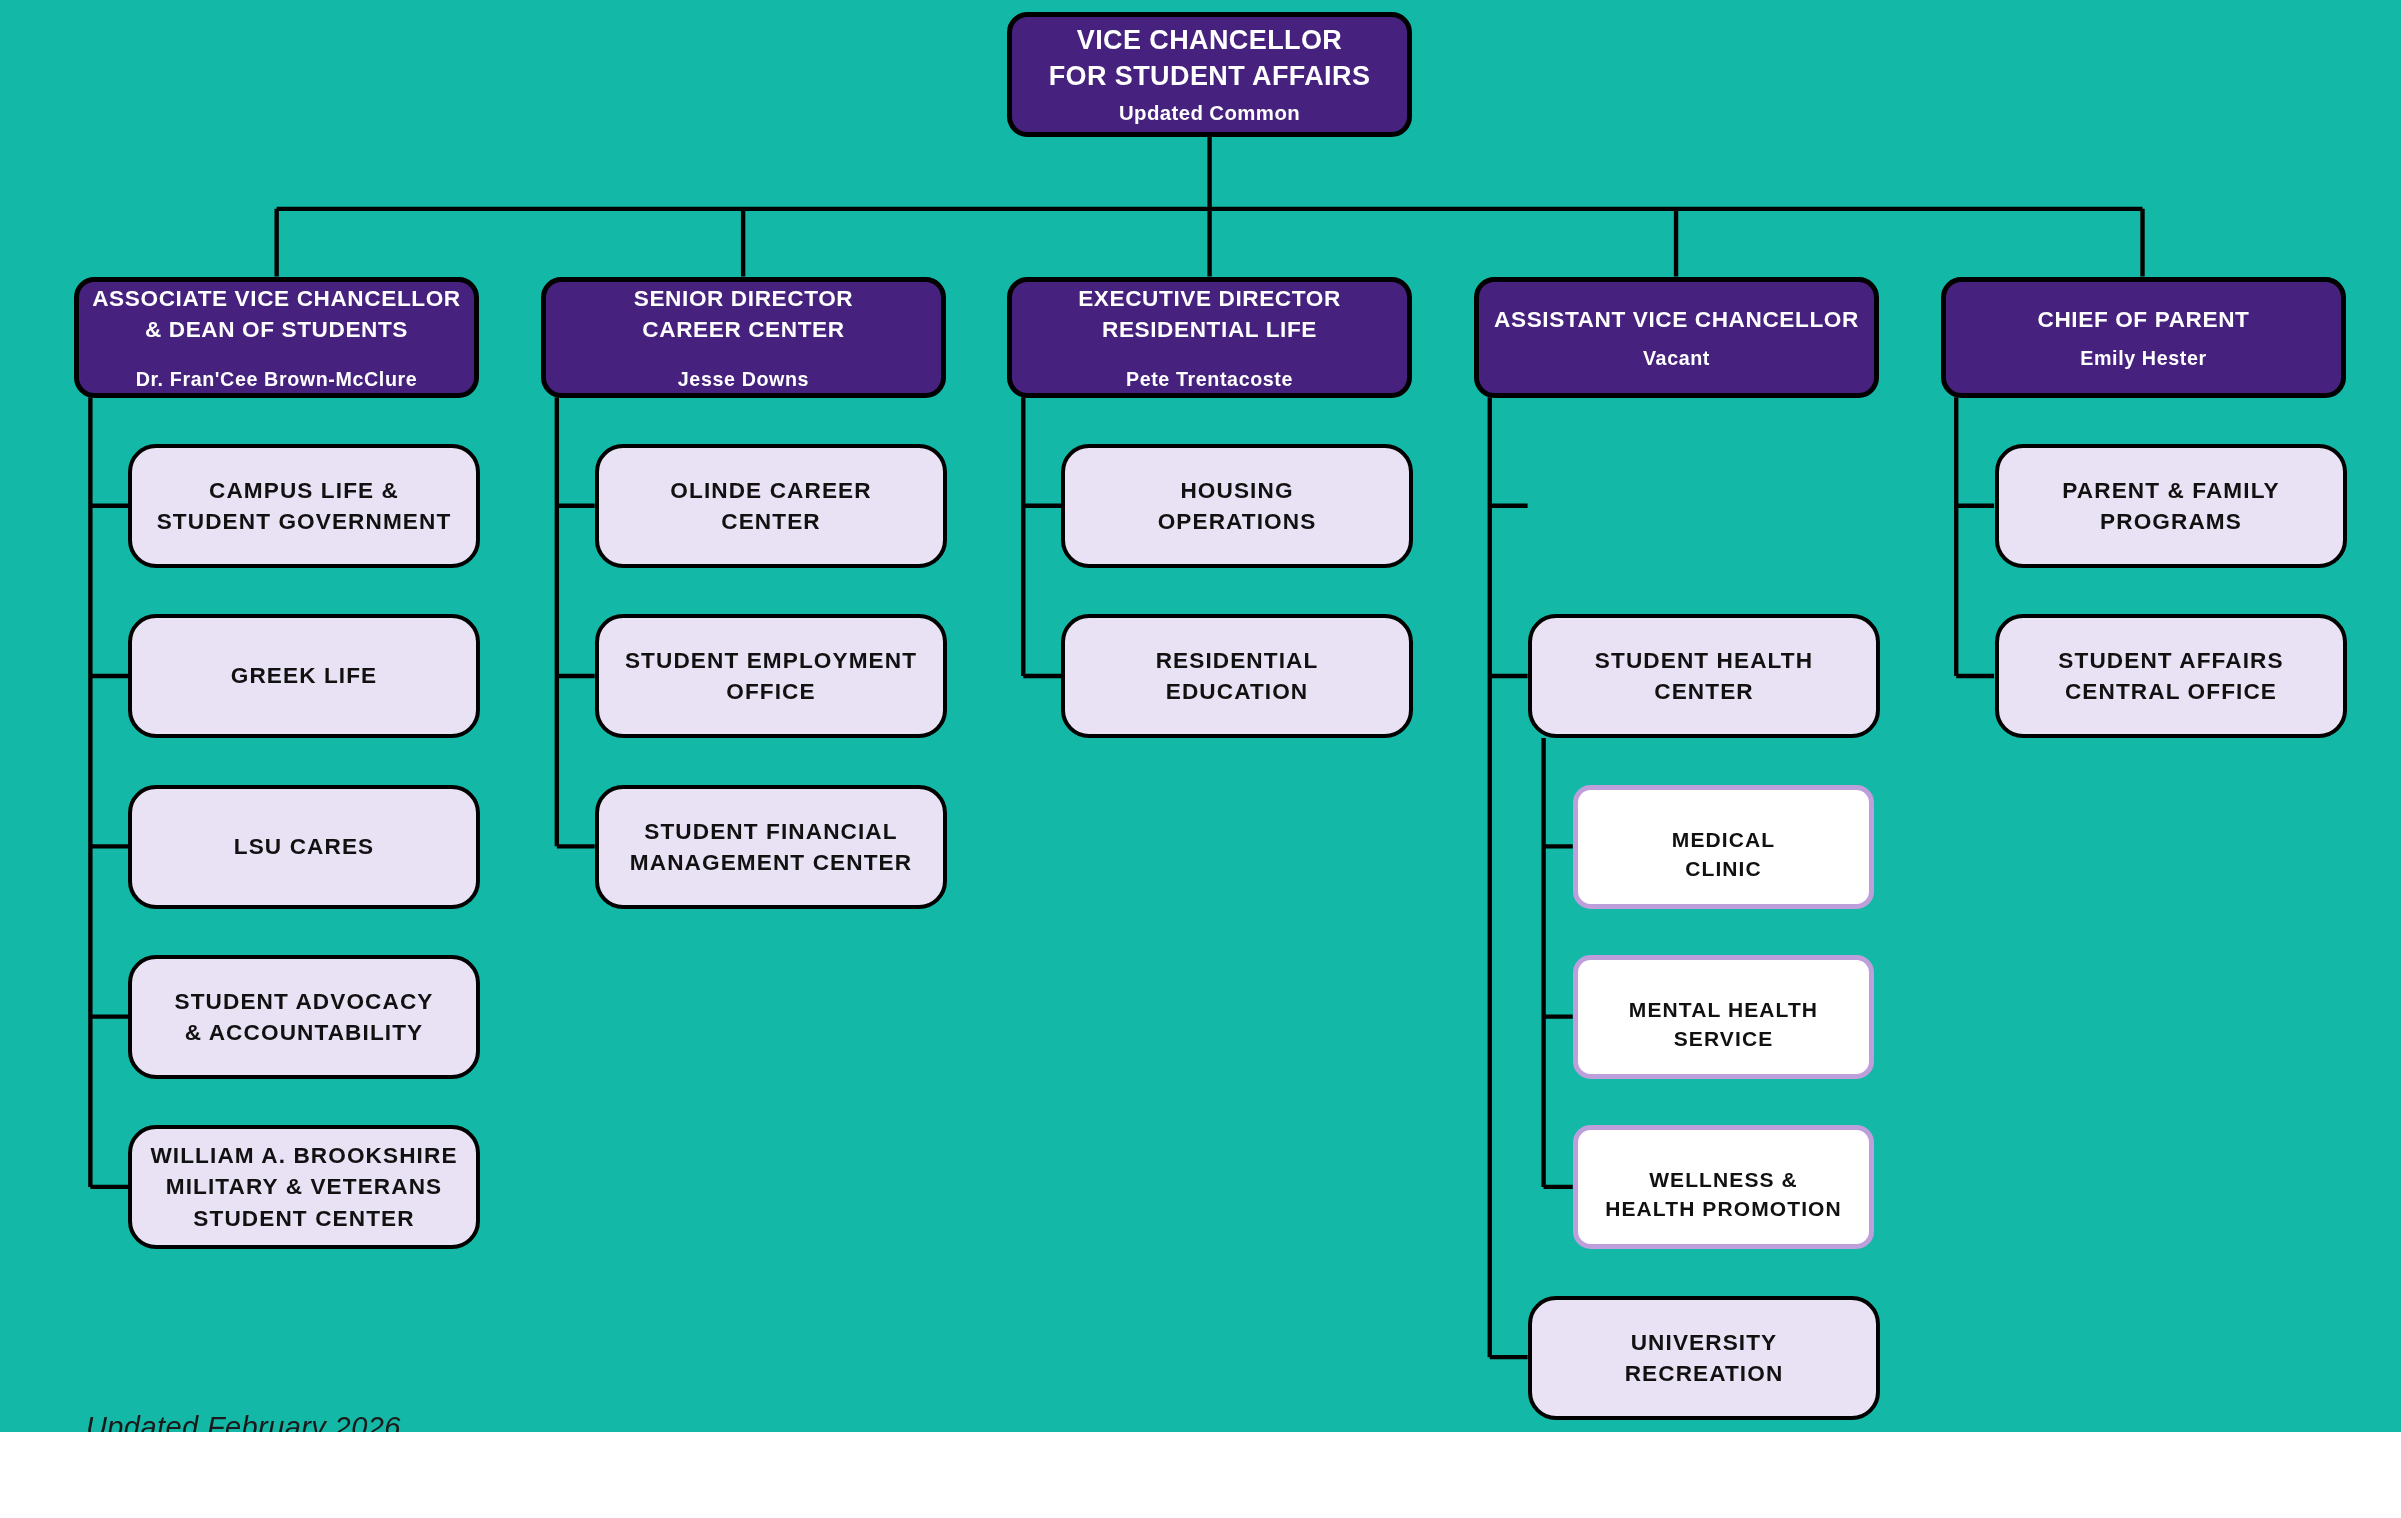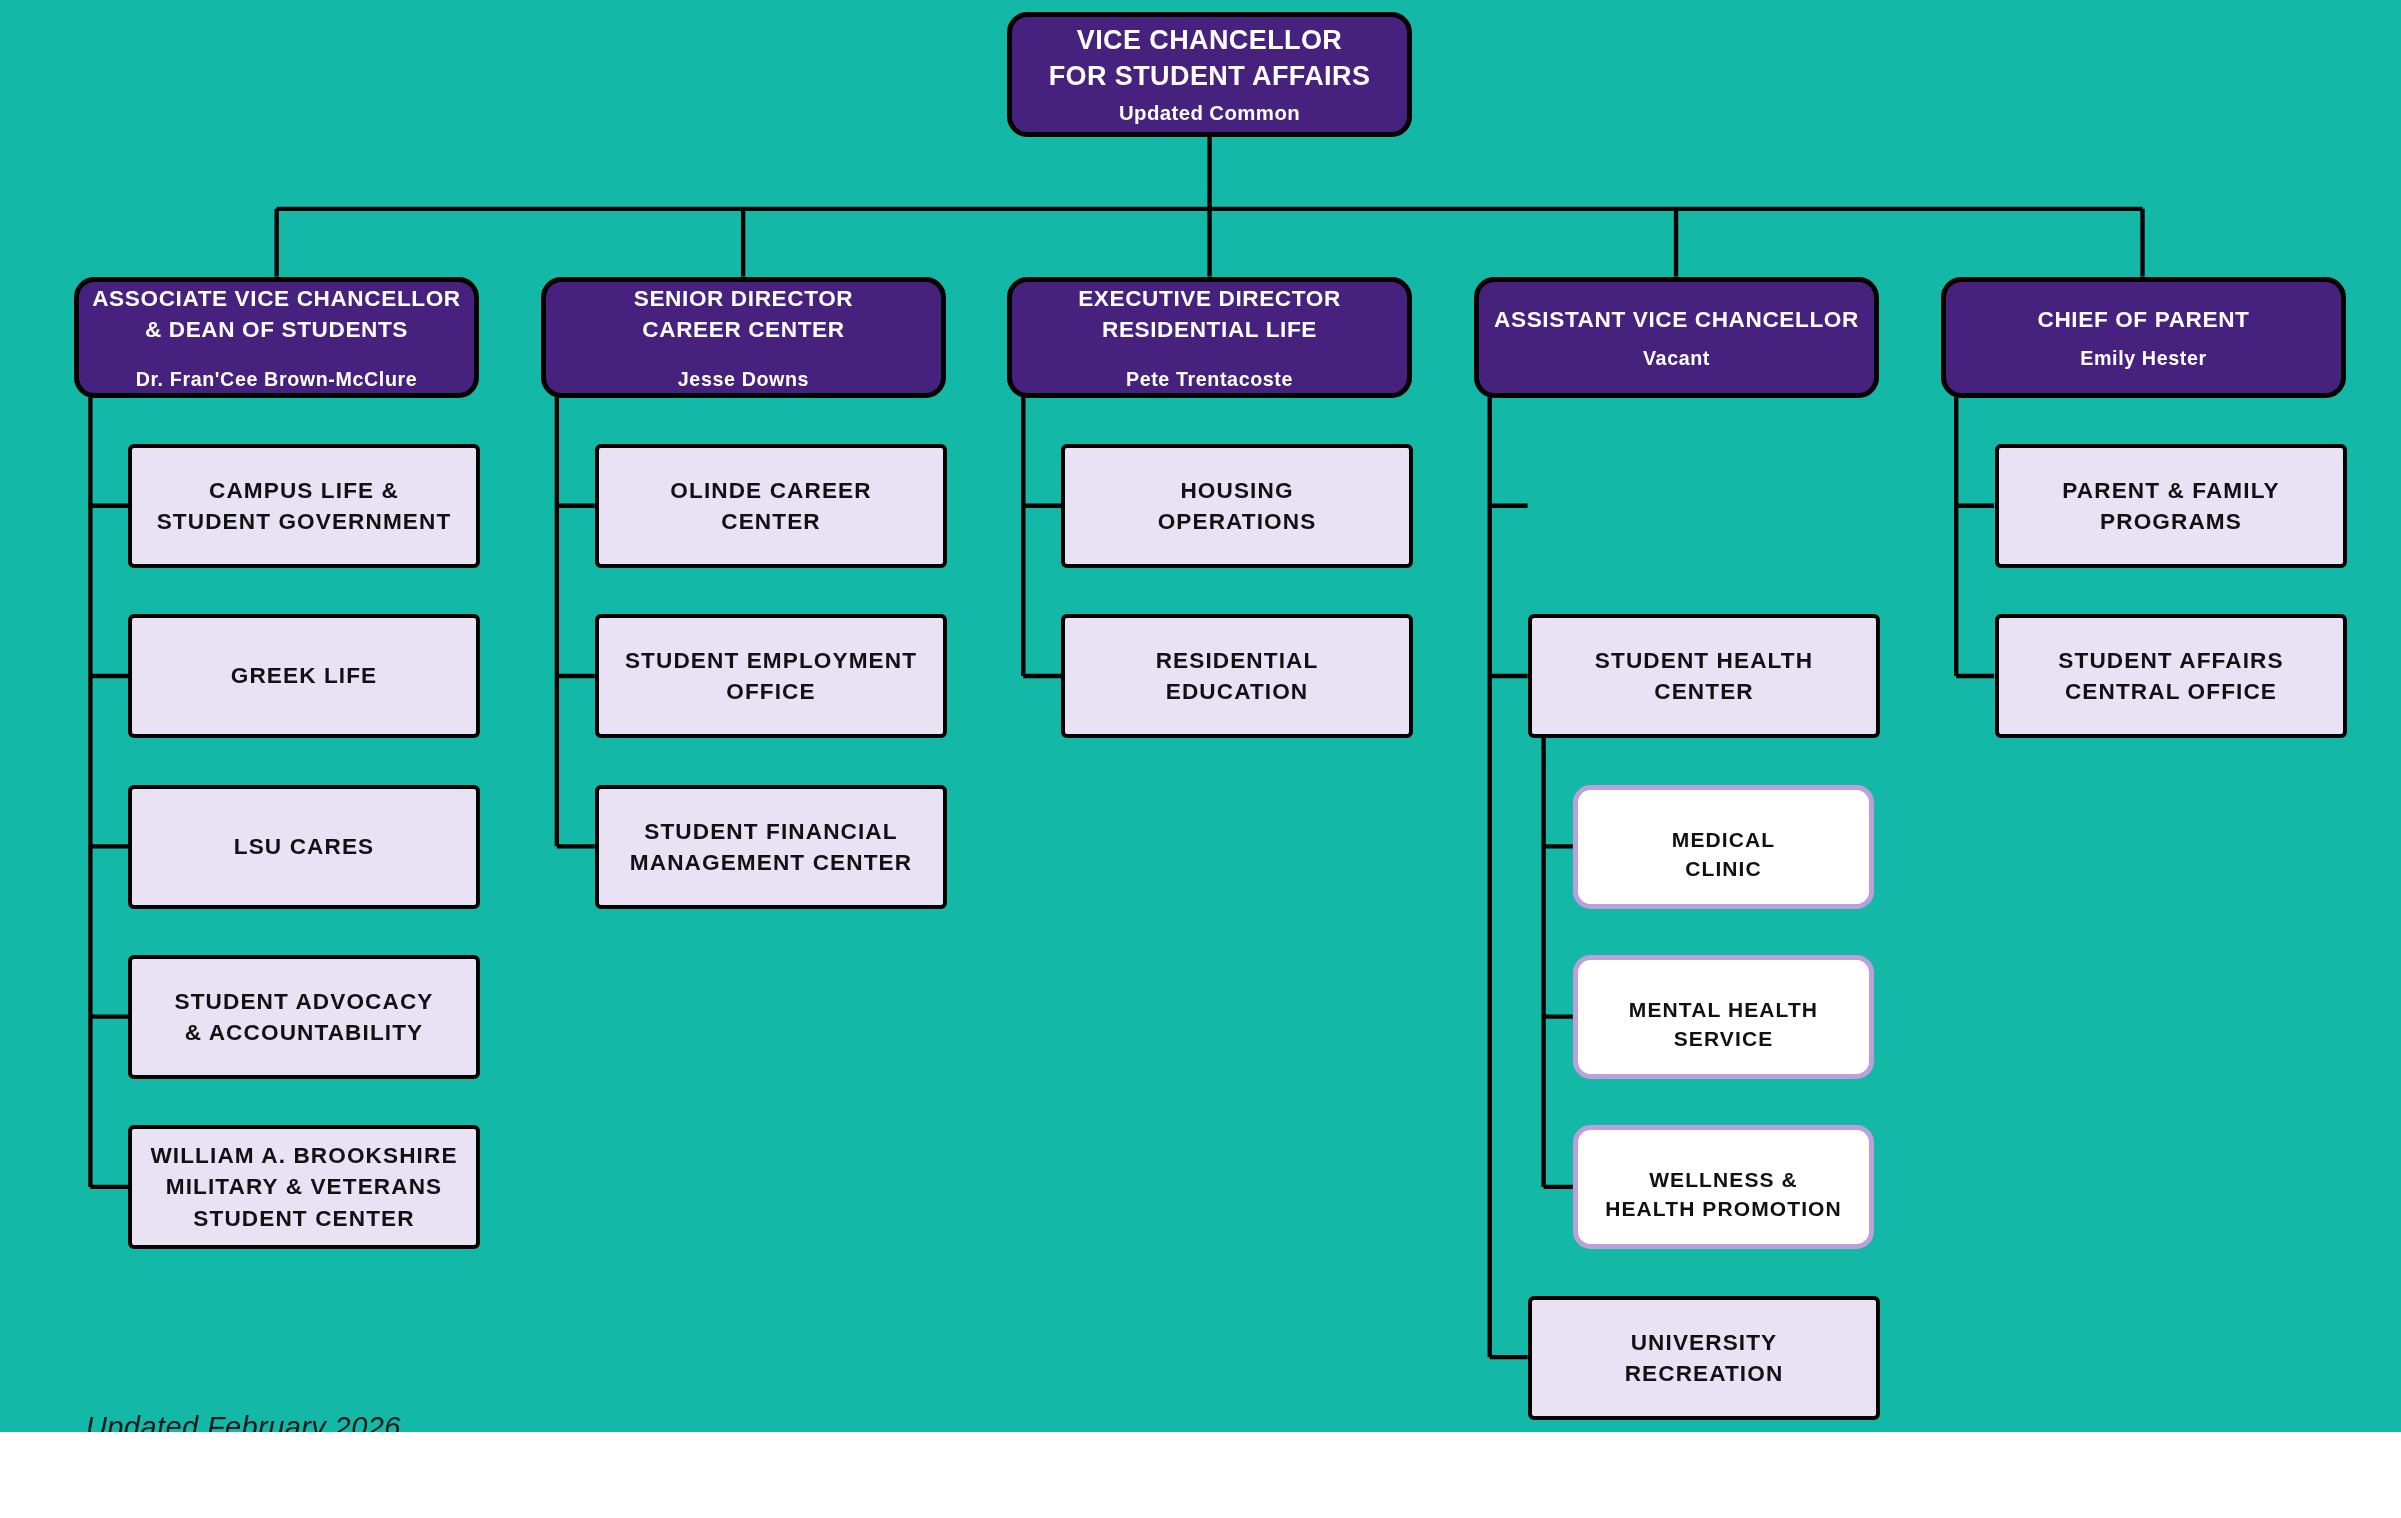--- a/index.html
+++ b/index.html
@@ -36,21 +36,21 @@
   .root{gap:7.3px;}
   .root .title{font-size:27px;font-weight:bold;line-height:1.32;letter-spacing:0.4px;}
   .root .person{font-size:20.4px;font-weight:bold;letter-spacing:0.4px;}
   .hdr{gap:23px;}
   .hdr .title{font-size:22.6px;font-weight:bold;line-height:1.34;letter-spacing:0.6px;}
   .hdr .person{font-size:19.7px;font-weight:bold;letter-spacing:0.6px;}
   .hdr.oneline{gap:11.6px;}
   .dept{
     background:var(--lavender);
     border:4.4px solid #000;
-    border-radius:6px;
+    border-radius:28px;
     color:var(--text-dark);
   }
   .dept .label{font-size:22.6px;font-weight:bold;line-height:1.38;letter-spacing:1.1px;}
   .subdept{
     background:#ffffff;
     border:5.1px solid var(--lavender-border);
     border-radius:17.5px;
     color:var(--text-dark);
   }
   .subdept .label{font-size:21px;font-weight:bold;line-height:1.38;letter-spacing:1.1px;margin-top:15px;}

